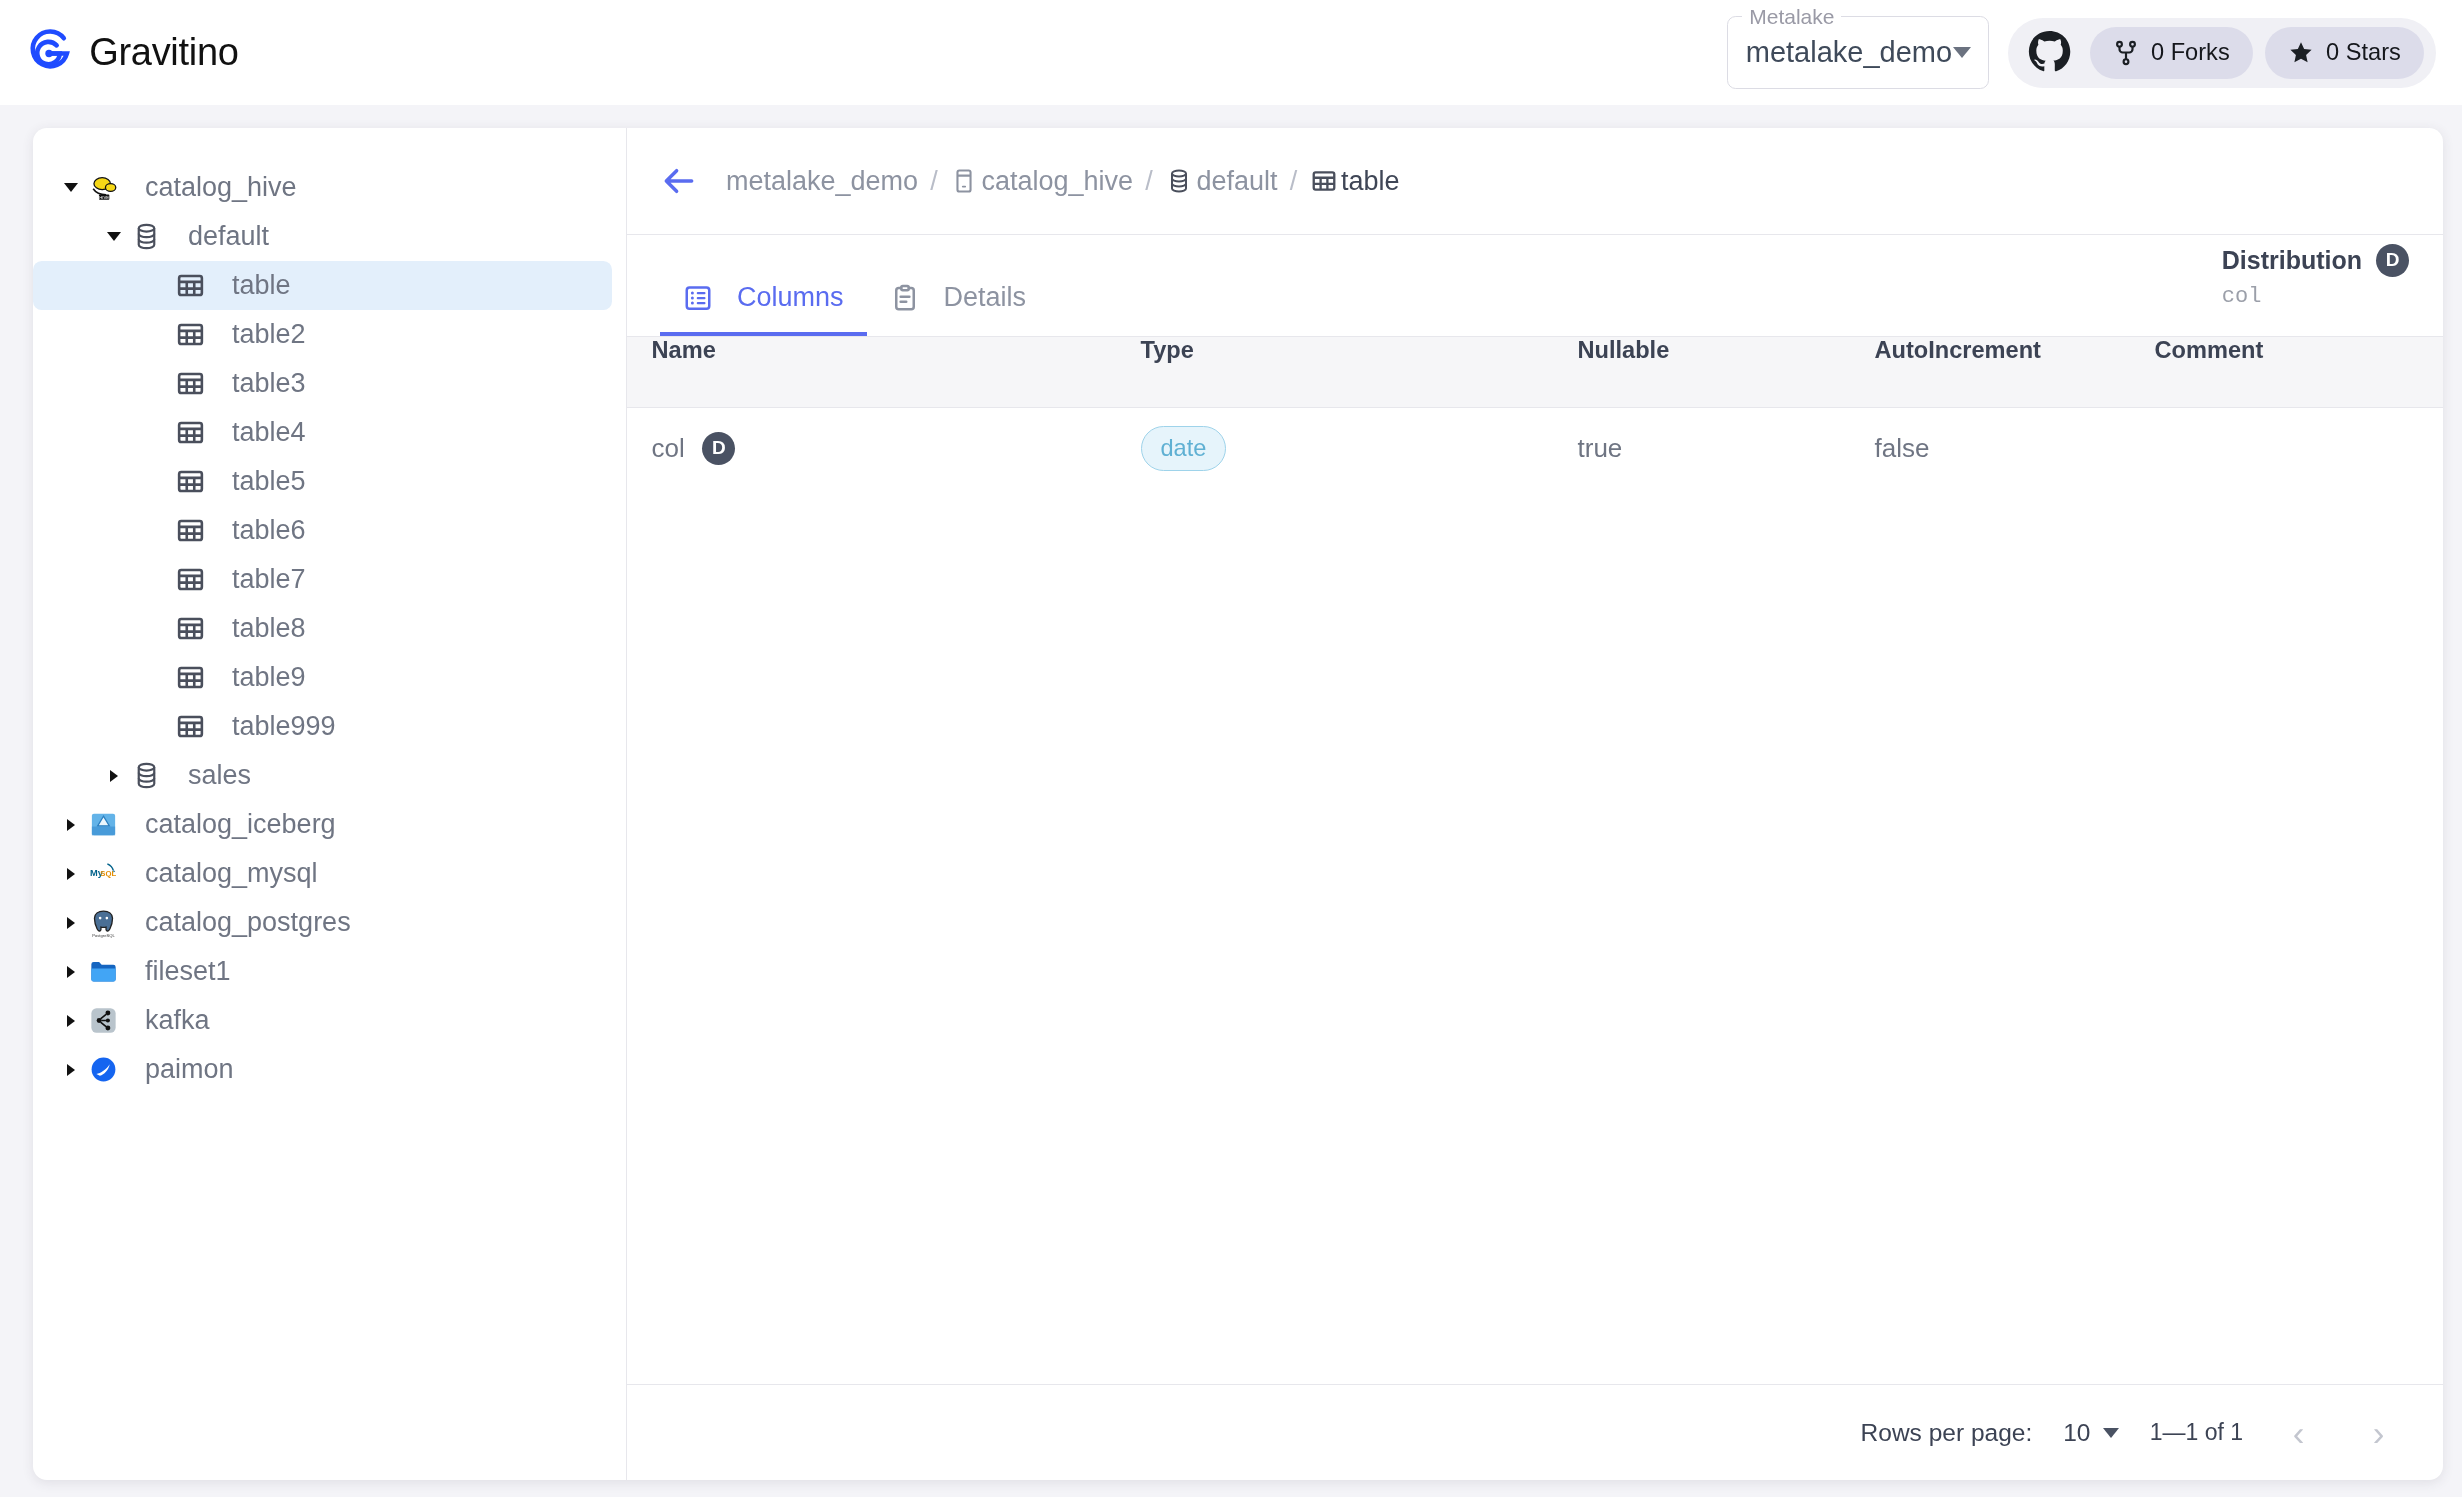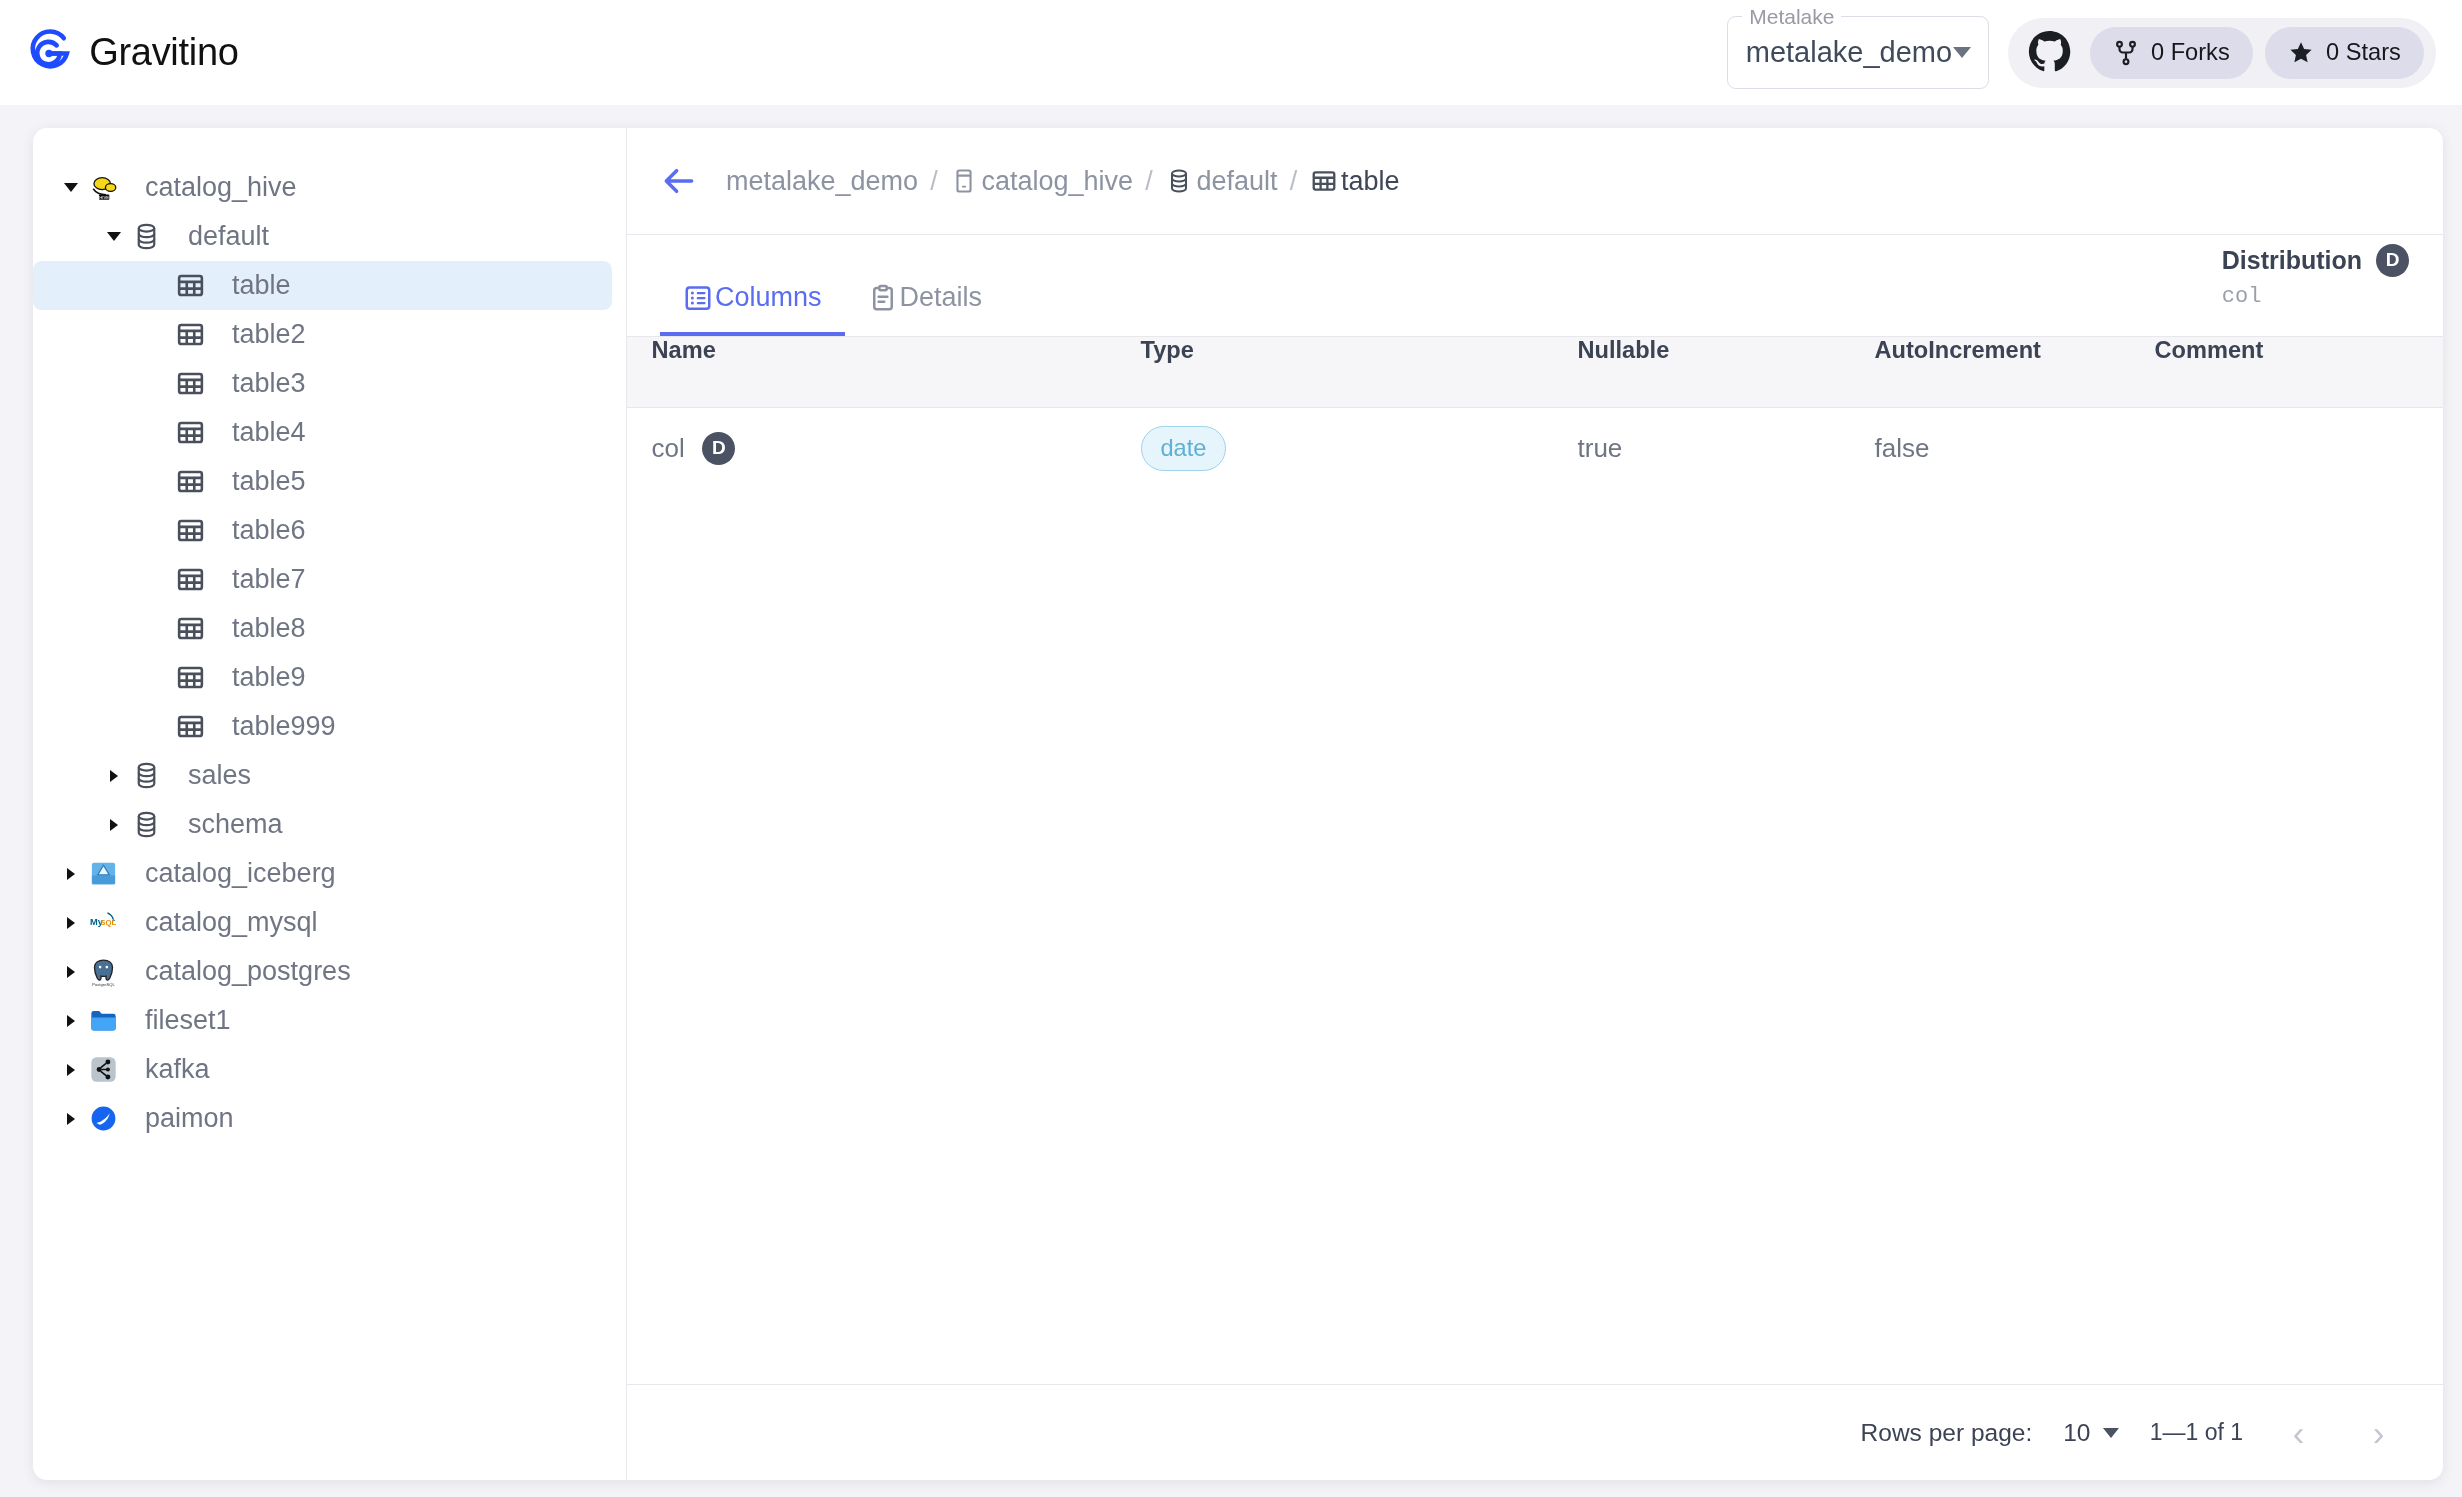--- a/index.html
+++ b/index.html
@@ -175,21 +175,21 @@
 
   
   .tabs-row {
     height: 101px;
     display: flex;
     align-items: flex-end;
     padding: 0 33px;
     position: relative;
   }
   .tab {
-    display: flex; align-items: center; gap: 2px;
+    display: flex; align-items: center; gap: 24px;
     font-size: 27px;
     padding: 0 23px 19px 23px;
     cursor: pointer;
     color: #8d93a1;
     border-bottom: 4.4px solid transparent;
   }
   .tab.active { color: #5a6cf0; border-bottom-color: #5a6cf0; }
   .tab svg { width: 30px; height: 30px; flex: none; }
 
   .distribution-box {
@@ -491,35 +491,20 @@
           <span class="tw-icon">
             <svg width="31" height="31" viewBox="0 0 24 24">
               <g fill="none" stroke="#4a4f5c" stroke-width="1.7">
                 <ellipse cx="12" cy="5.6" rx="6" ry="2.6"></ellipse>
                 <path d="M6 5.6v12.8c0 1.44 2.69 2.6 6 2.6s6-1.16 6-2.6V5.6"></path>
                 <path d="M6 9.9c0 1.44 2.69 2.6 6 2.6s6-1.16 6-2.6M6 14.2c0 1.44 2.69 2.6 6 2.6s6-1.16 6-2.6"></path>
               </g>
             </svg>
           </span>
           <span class="tw-label">sales</span>
-        </div>
-        <div class="tree-node lvl1">
-          <span class="tw-arrow">
-            <i></i>
-          </span>
-          <span class="tw-icon">
-            <svg width="31" height="31" viewBox="0 0 24 24">
-              <g fill="none" stroke="#4a4f5c" stroke-width="1.7">
-                <ellipse cx="12" cy="5.6" rx="6" ry="2.6"></ellipse>
-                <path d="M6 5.6v12.8c0 1.44 2.69 2.6 6 2.6s6-1.16 6-2.6V5.6"></path>
-                <path d="M6 9.9c0 1.44 2.69 2.6 6 2.6s6-1.16 6-2.6M6 14.2c0 1.44 2.69 2.6 6 2.6s6-1.16 6-2.6"></path>
-              </g>
-            </svg>
-          </span>
-          <span class="tw-label">schema</span>
         </div>
         <div class="tree-node lvl0">
           <span class="tw-arrow">
             <i></i>
           </span>
           <span class="tw-icon">
             <svg width="31" height="31" viewBox="0 0 24 24">
               <rect x="3" y="3.6" width="18" height="16.8" rx="1.6" fill="#63b3e8"></rect>
               <path d="M12 5.6 7.5 13h9z" fill="#eaf6fd" stroke="#2b7fc0" stroke-width="1"></path>
               <path d="M3 13.6h18v6.8H3z" fill="#3f93d4" opacity=".75"></path>

